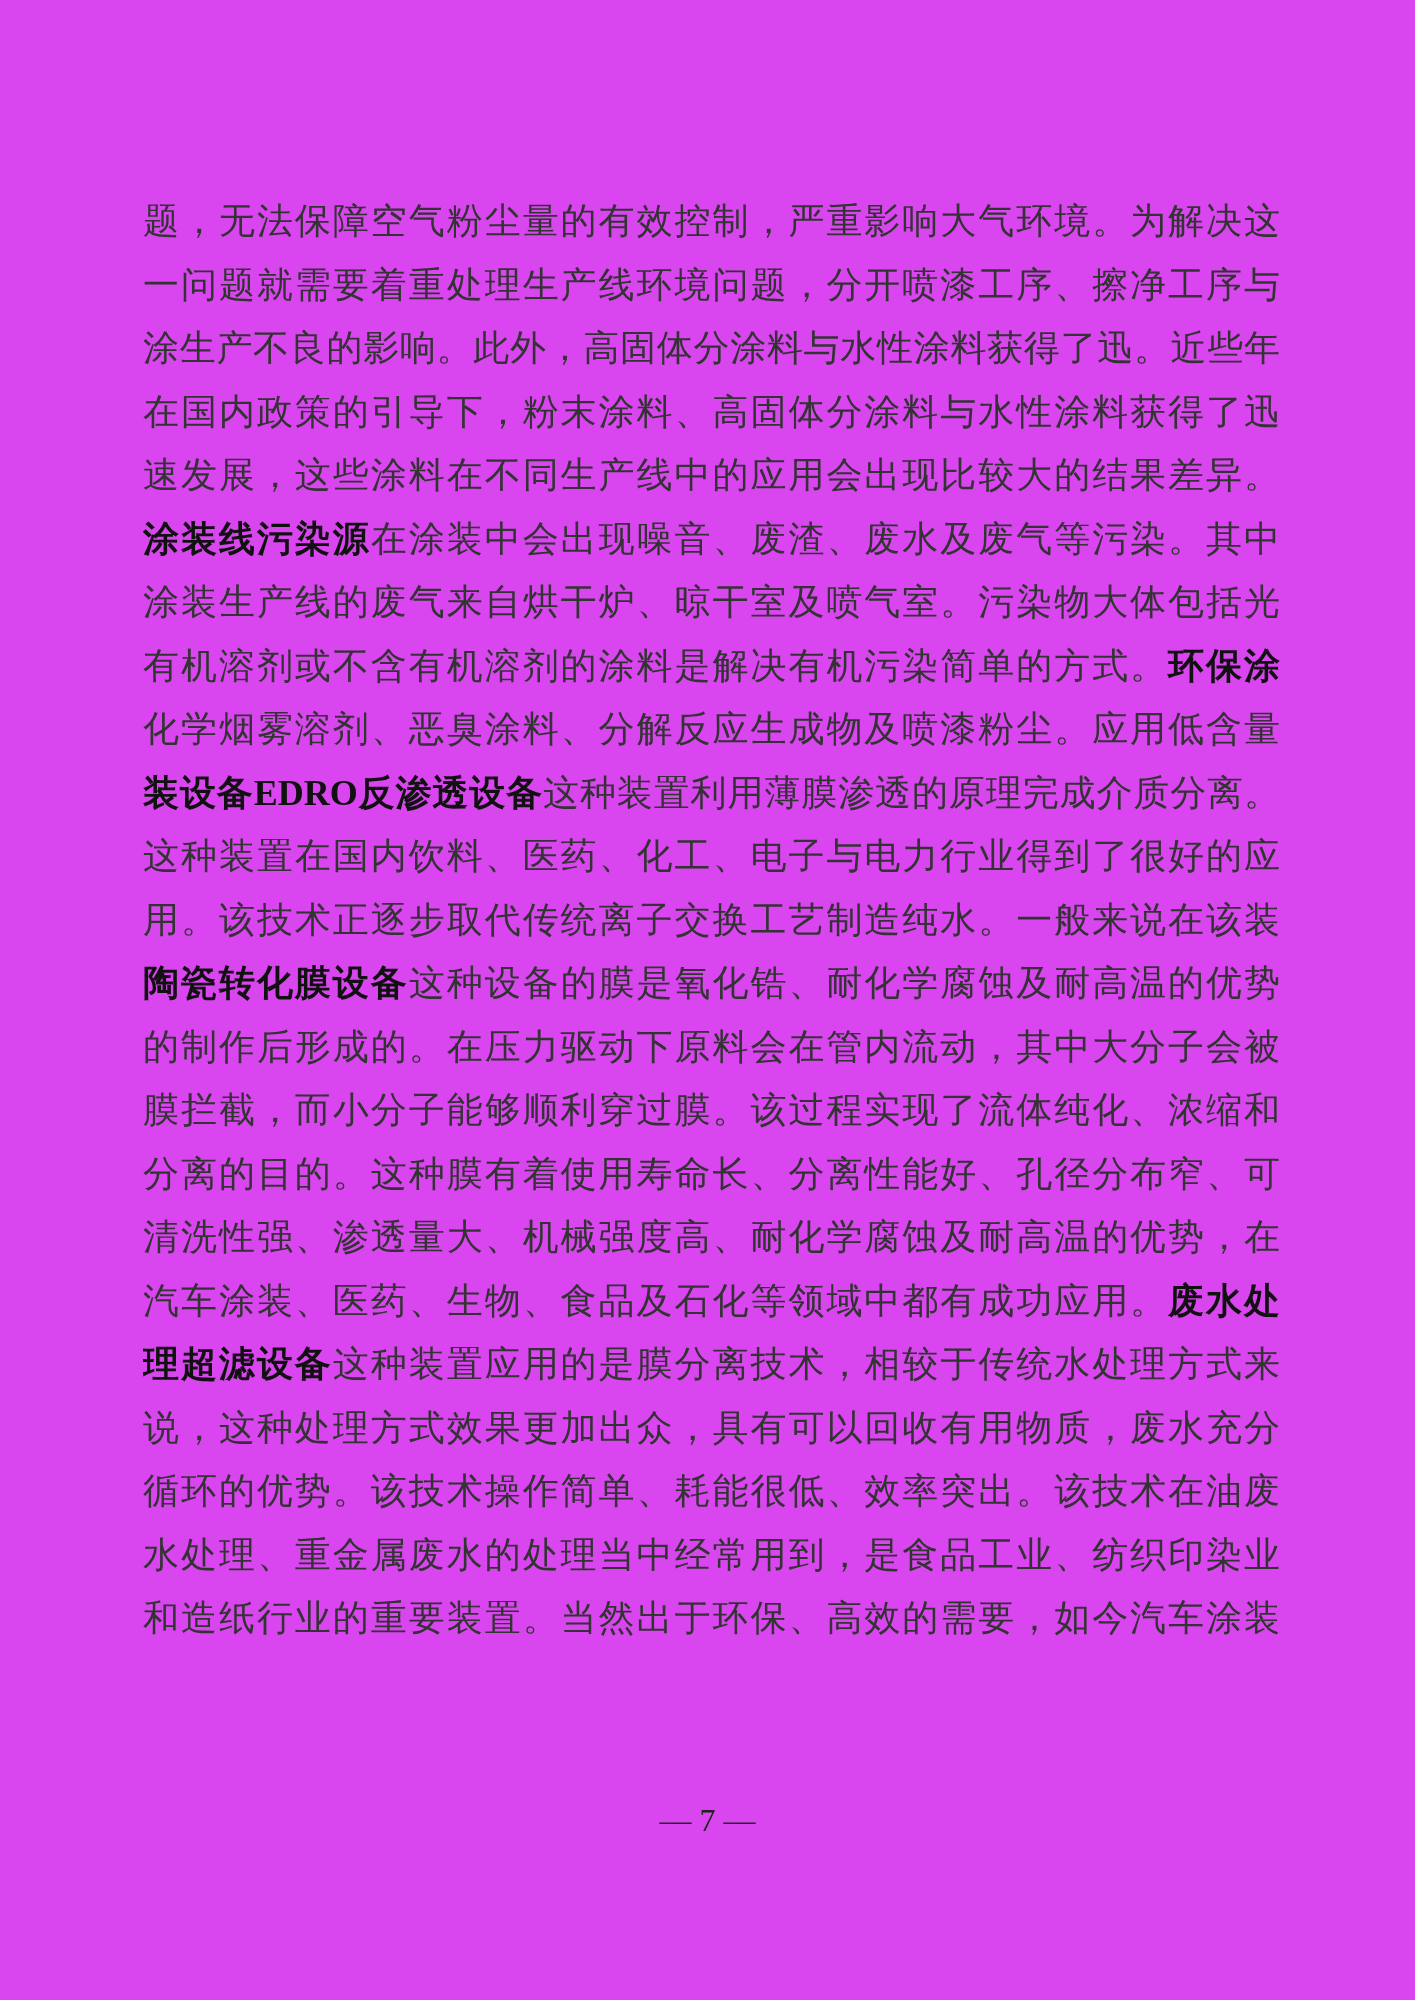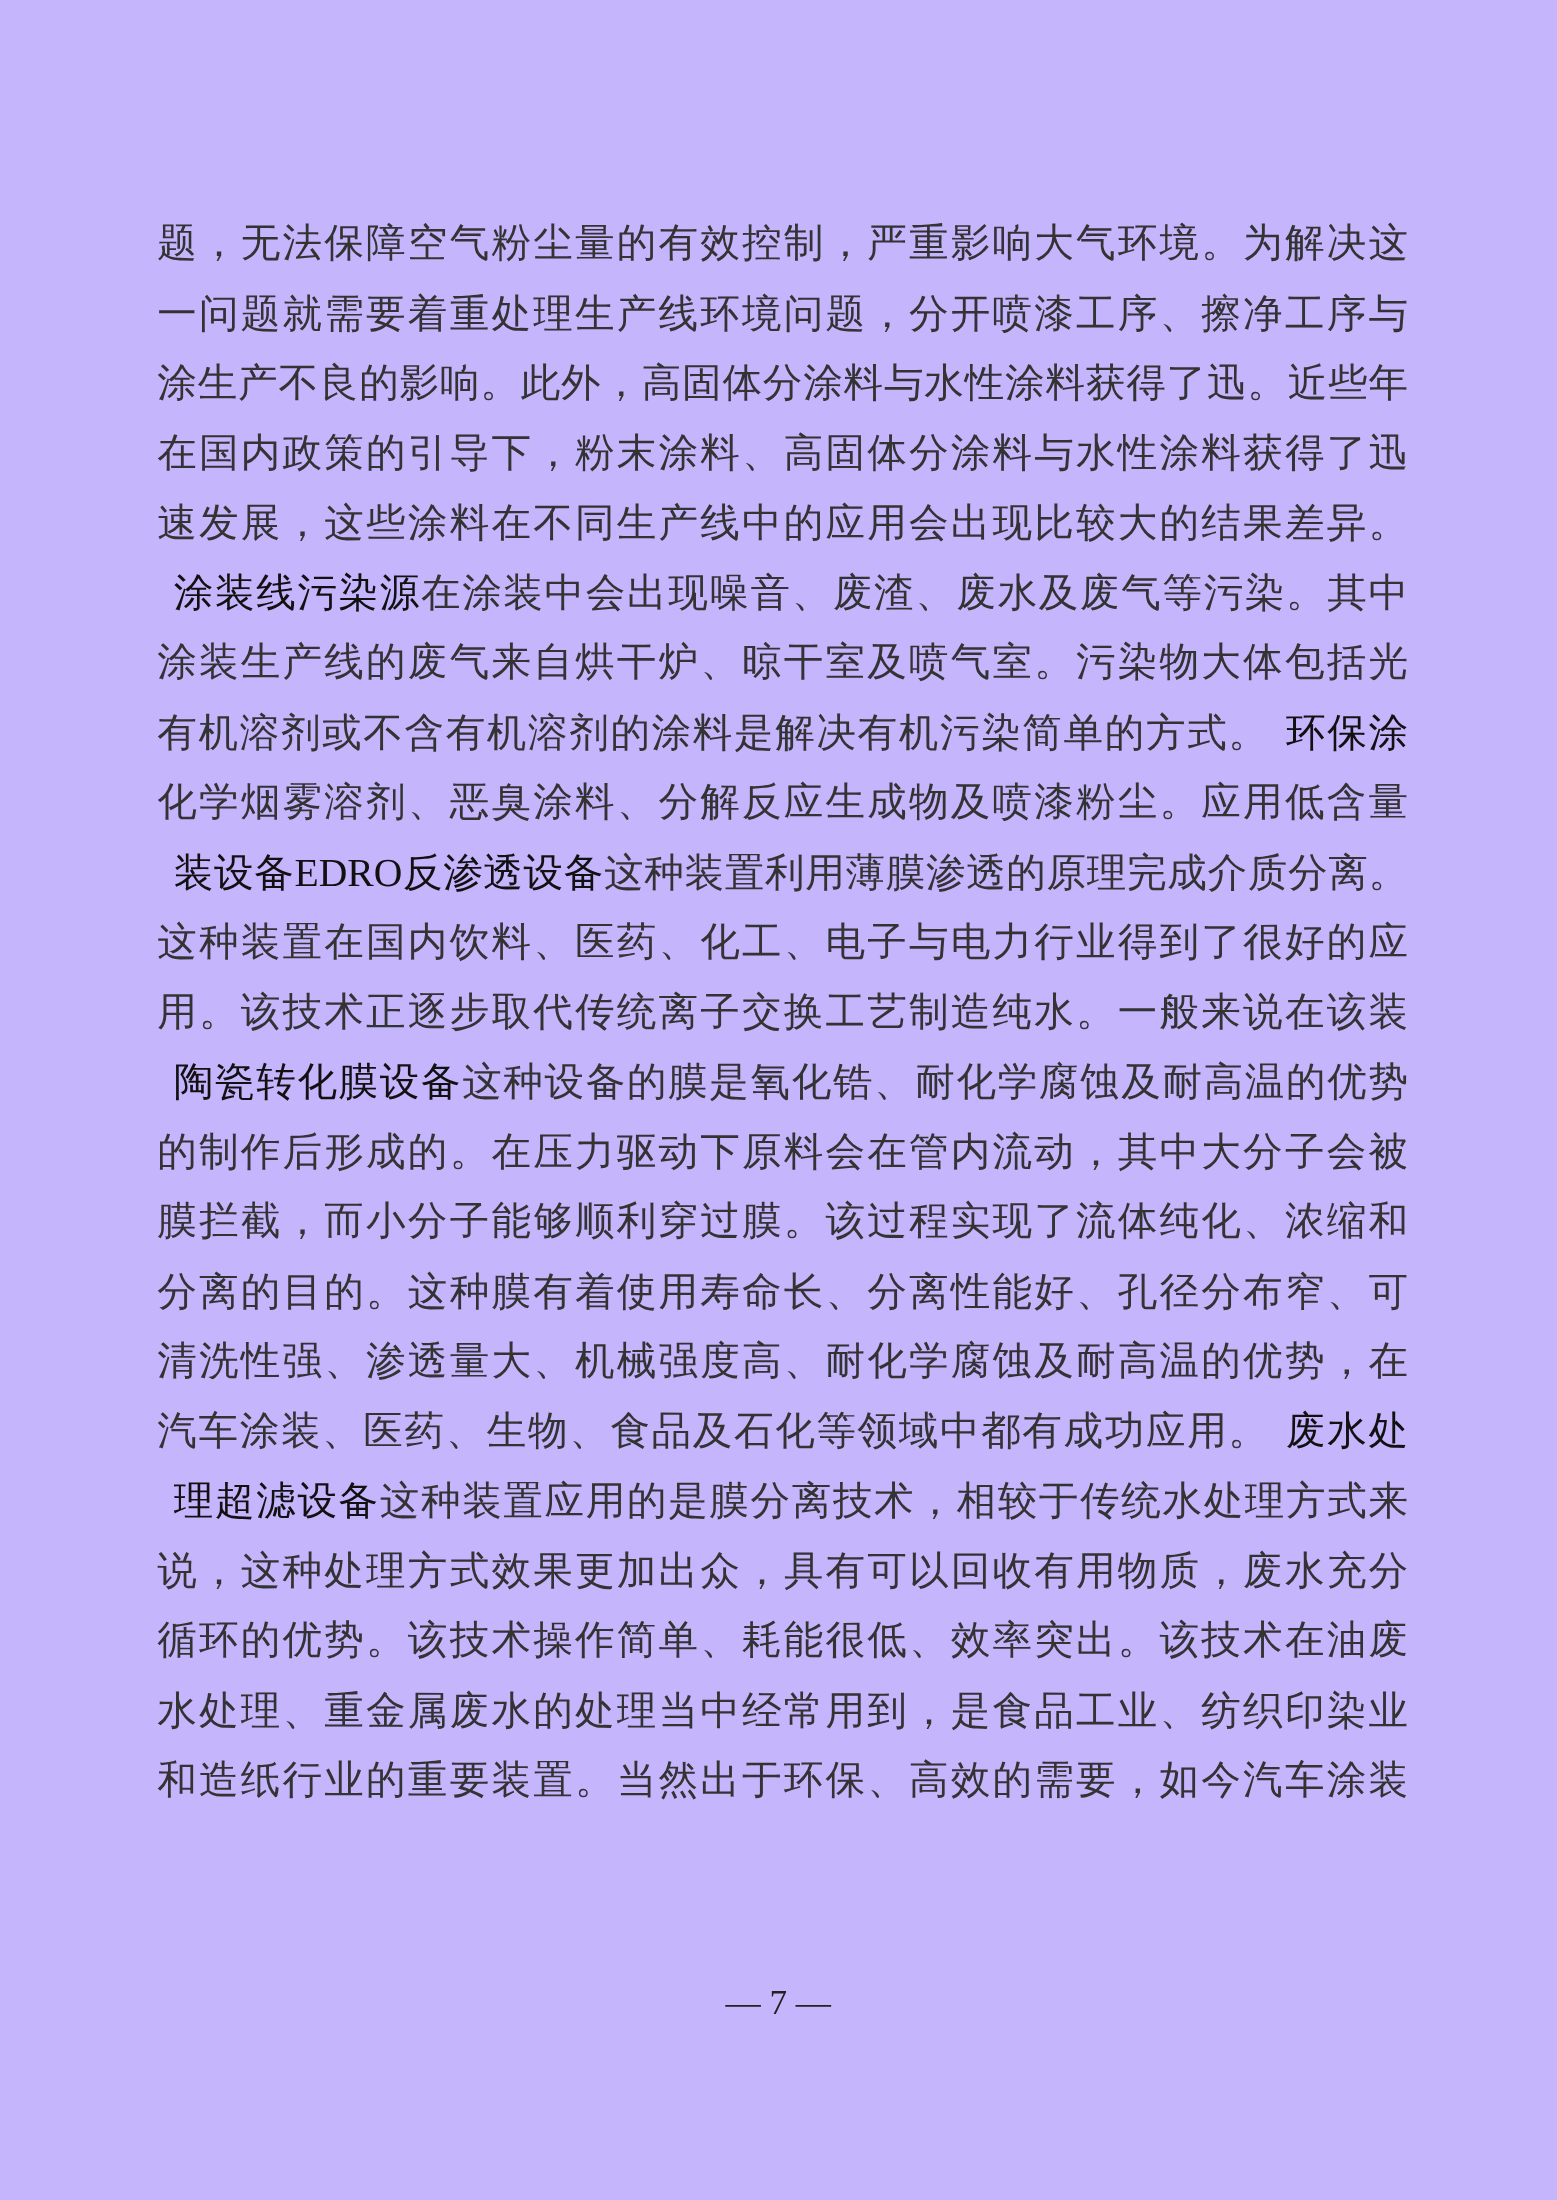--- a/index.html
+++ b/index.html
@@ -4,21 +4,21 @@
 <style>
   html, body {
     margin: 0;
     padding: 0;
     background: #ffffff;
   }
   .page {
     position: relative;
     width: 1415px;
     height: 2000px;
-    background: #c4b5fd;
+    background: #d946ef;
     font-family: "Liberation Serif", "DejaVu Serif", serif;
     overflow: hidden;
   }
   .text-block {
     position: absolute;
     left: 143px;
     top: 190px;
     width: 1137px;
   }
   .line {
@@ -28,23 +28,22 @@
     color: #333333;
     text-align: justify;
     text-align-last: justify;
     text-justify: inter-character;
     overflow: hidden;
   }
   .seg {
     font-weight: 400;
   }
   .seg.bold {
-    font-weight: 400;
+    font-weight: 700;
     color: #111111;
-    margin-left: 15px;
   }
   .page-number {
     position: absolute;
     left: 0;
     top: 1802px;
     width: 100%;
     text-align: center;
     font-size: 32px;
     color: #222222;
     font-family: "Liberation Serif", "DejaVu Serif", serif;

